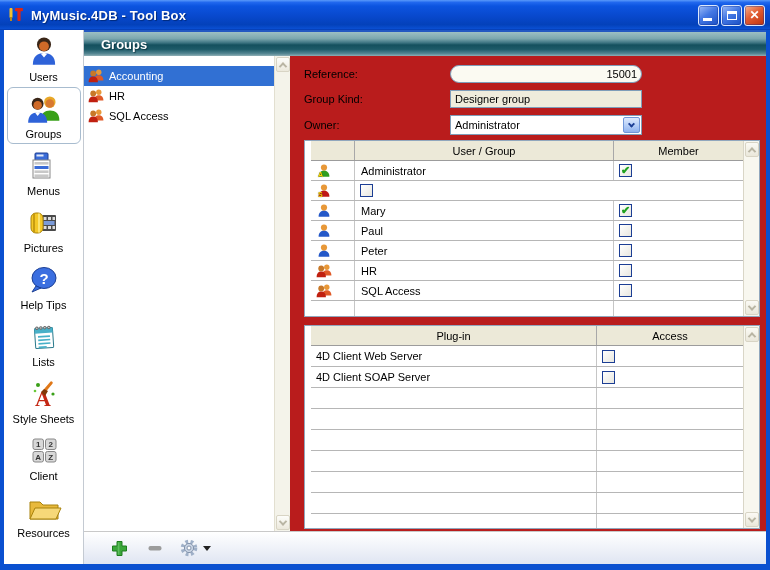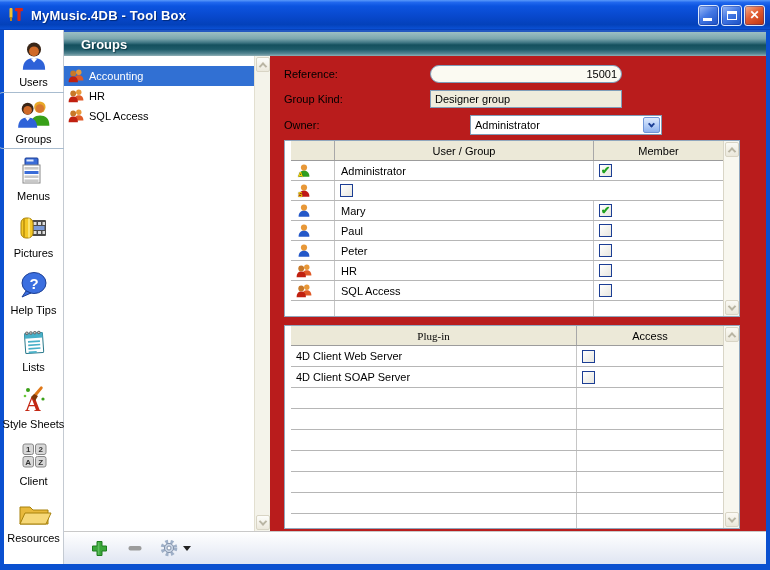--- a/index.html
+++ b/index.html
@@ -21,21 +21,21 @@
   .wbtn.minmax { background:linear-gradient(145deg,#9dbcf8 0%,#4478e4 45%,#1c50c4 100%); }
   .wbtn.close  { background:linear-gradient(145deg,#f6b28e 0%,#e25c32 45%,#bc3210 100%); }
   .g-min { position:absolute; left:4px; bottom:4px; width:9px; height:3px; background:#fff; }
   .g-max { width:10px; height:9px; border:1px solid #fff; border-top:3px solid #fff; }
   .g-close { color:#fff; font-weight:bold; font-size:12px; line-height:1; }
 
   
   .frame { position:absolute; top:30px; left:4px; right:4px; bottom:6px; display:flex; background:#fff; }
 
   
-  .sidebar { width:60px; background:#fff; border-right:1px solid #c4cad2; padding-top:5px;
+  .sidebar { width:80px; background:#fff; border-right:1px solid #c4cad2; 
     display:flex; flex-direction:column; align-items:center; }
   .sb-item { width:74px; height:57px; display:flex; flex-direction:column; align-items:center;
     justify-content:flex-end; padding-bottom:3px; border:1px solid transparent; border-radius:6px; }
   .sb-item.selected { border-color:#a8bccf; }
   .sb-label { font-size:11px; margin-top:1px; white-space:nowrap; }
   .sb-ico { height:36px; display:flex; align-items:center; justify-content:center; }
 
   
   .main { flex:1; display:flex; flex-direction:column; min-width:0; }
   .teal-header { height:26px; border-top:2px solid #2257c2; display:flex; align-items:center;
@@ -55,21 +55,21 @@
     display:flex; flex-direction:column; justify-content:space-between; align-items:center; padding:1px 0; }
   .sbtn { width:14px; height:15px; background:linear-gradient(180deg,#fdfdfa,#ece9dc);
     border:1px solid #d8d4c4; border-radius:2px; display:flex; align-items:center; justify-content:center; }
   .chev { width:6px; height:6px; border-right:2px solid #b9b5a3; border-bottom:2px solid #b9b5a3; }
   .chev.up { transform:rotate(-135deg) translate(-1px,-1px); }
   .chev.down { transform:rotate(45deg) translate(-1px,-1px); }
 
   
   .rightpanel { flex:1; background:#b91c1c; padding:9px 0 0 14px; min-width:0; }
   .field-row { display:flex; align-items:center; height:18px; margin-bottom:7px; }
-  .field-row.combo-row { height:20px; margin-bottom:5px;gap:40px; }
+  .field-row.combo-row { height:20px; margin-bottom:5px; }
   .field-label { width:146px; }
   .txt { width:192px; height:18px; border:1px solid #7f9db9; background:#fbfaf2;
     padding:0 4px; display:flex; align-items:center; }
   .txt.right { justify-content:flex-end;border-radius:9px; }
   .txt.kind { background:#efecdc; }
   .combo { width:192px; height:20px; border:1px solid #7f9db9; background:#fff;
     display:flex; align-items:center; justify-content:space-between; padding:1px; }
   .combo-text { padding-left:3px; }
   .combo-btn { width:17px; height:16px; border:1px solid #7096d8; border-radius:2px;
     background:linear-gradient(180deg,#dfeafd 0%,#b3cdf6 55%,#8fb2ee 100%);
@@ -87,21 +87,21 @@
   .hsep { border-right:1px solid #a8a8a8; }
   .t-row { display:flex; height:20px; border-bottom:1px solid #b6b6b6; flex:0 0 auto; align-items:stretch; }
   .t-row.empty21 { height:21px; }
   .t-fill { flex:1; display:flex; }
   .c-icon { width:44px; border-right:1px solid #c6c6c6; display:flex; align-items:center; padding-left:5px; position:relative; }
   .c-name { flex:1; border-right:1px solid #c6c6c6; display:flex; align-items:center; padding-left:6px; }
   .c-member { width:129px; display:flex; align-items:center; padding-left:5px; }
   .c-plug { flex:1; border-right:1px solid #c6c6c6; display:flex; align-items:center; padding-left:5px; }
   .c-access { width:146px; display:flex; align-items:center; padding-left:5px; }
   .h-icon { width:44px; } .h-name { flex:1; } .h-member { width:129px; }
-  .h-plug { flex:1;font-family:Liberation Serif, serif; } .h-access { width:146px; }
+  .h-plug { flex:1; } .h-access { width:146px; }
   .tscroll { width:16px; background:#f8f7ef; border-left:1px solid #d9d6c7;
     display:flex; flex-direction:column; justify-content:space-between; align-items:center; padding:1px 0; }
   .tscroll .sbtn { background:linear-gradient(180deg,#fbfaf4,#eae7da); }
 
   .cb { width:13px; height:13px; border:1px solid #1c3e94; background:linear-gradient(135deg,#ffffff 0%,#e8e7df 100%);
     display:flex; align-items:center; justify-content:center; }
   .cb .mark { display:none; color:#1fa11f; font-size:11px; font-weight:bold; line-height:1; margin-top:-1px; }
   .cb.checked .mark { display:block; }
 
   .badge { position:absolute; left:7px; bottom:2px; font-size:7px; font-weight:bold; color:#ffd400;

